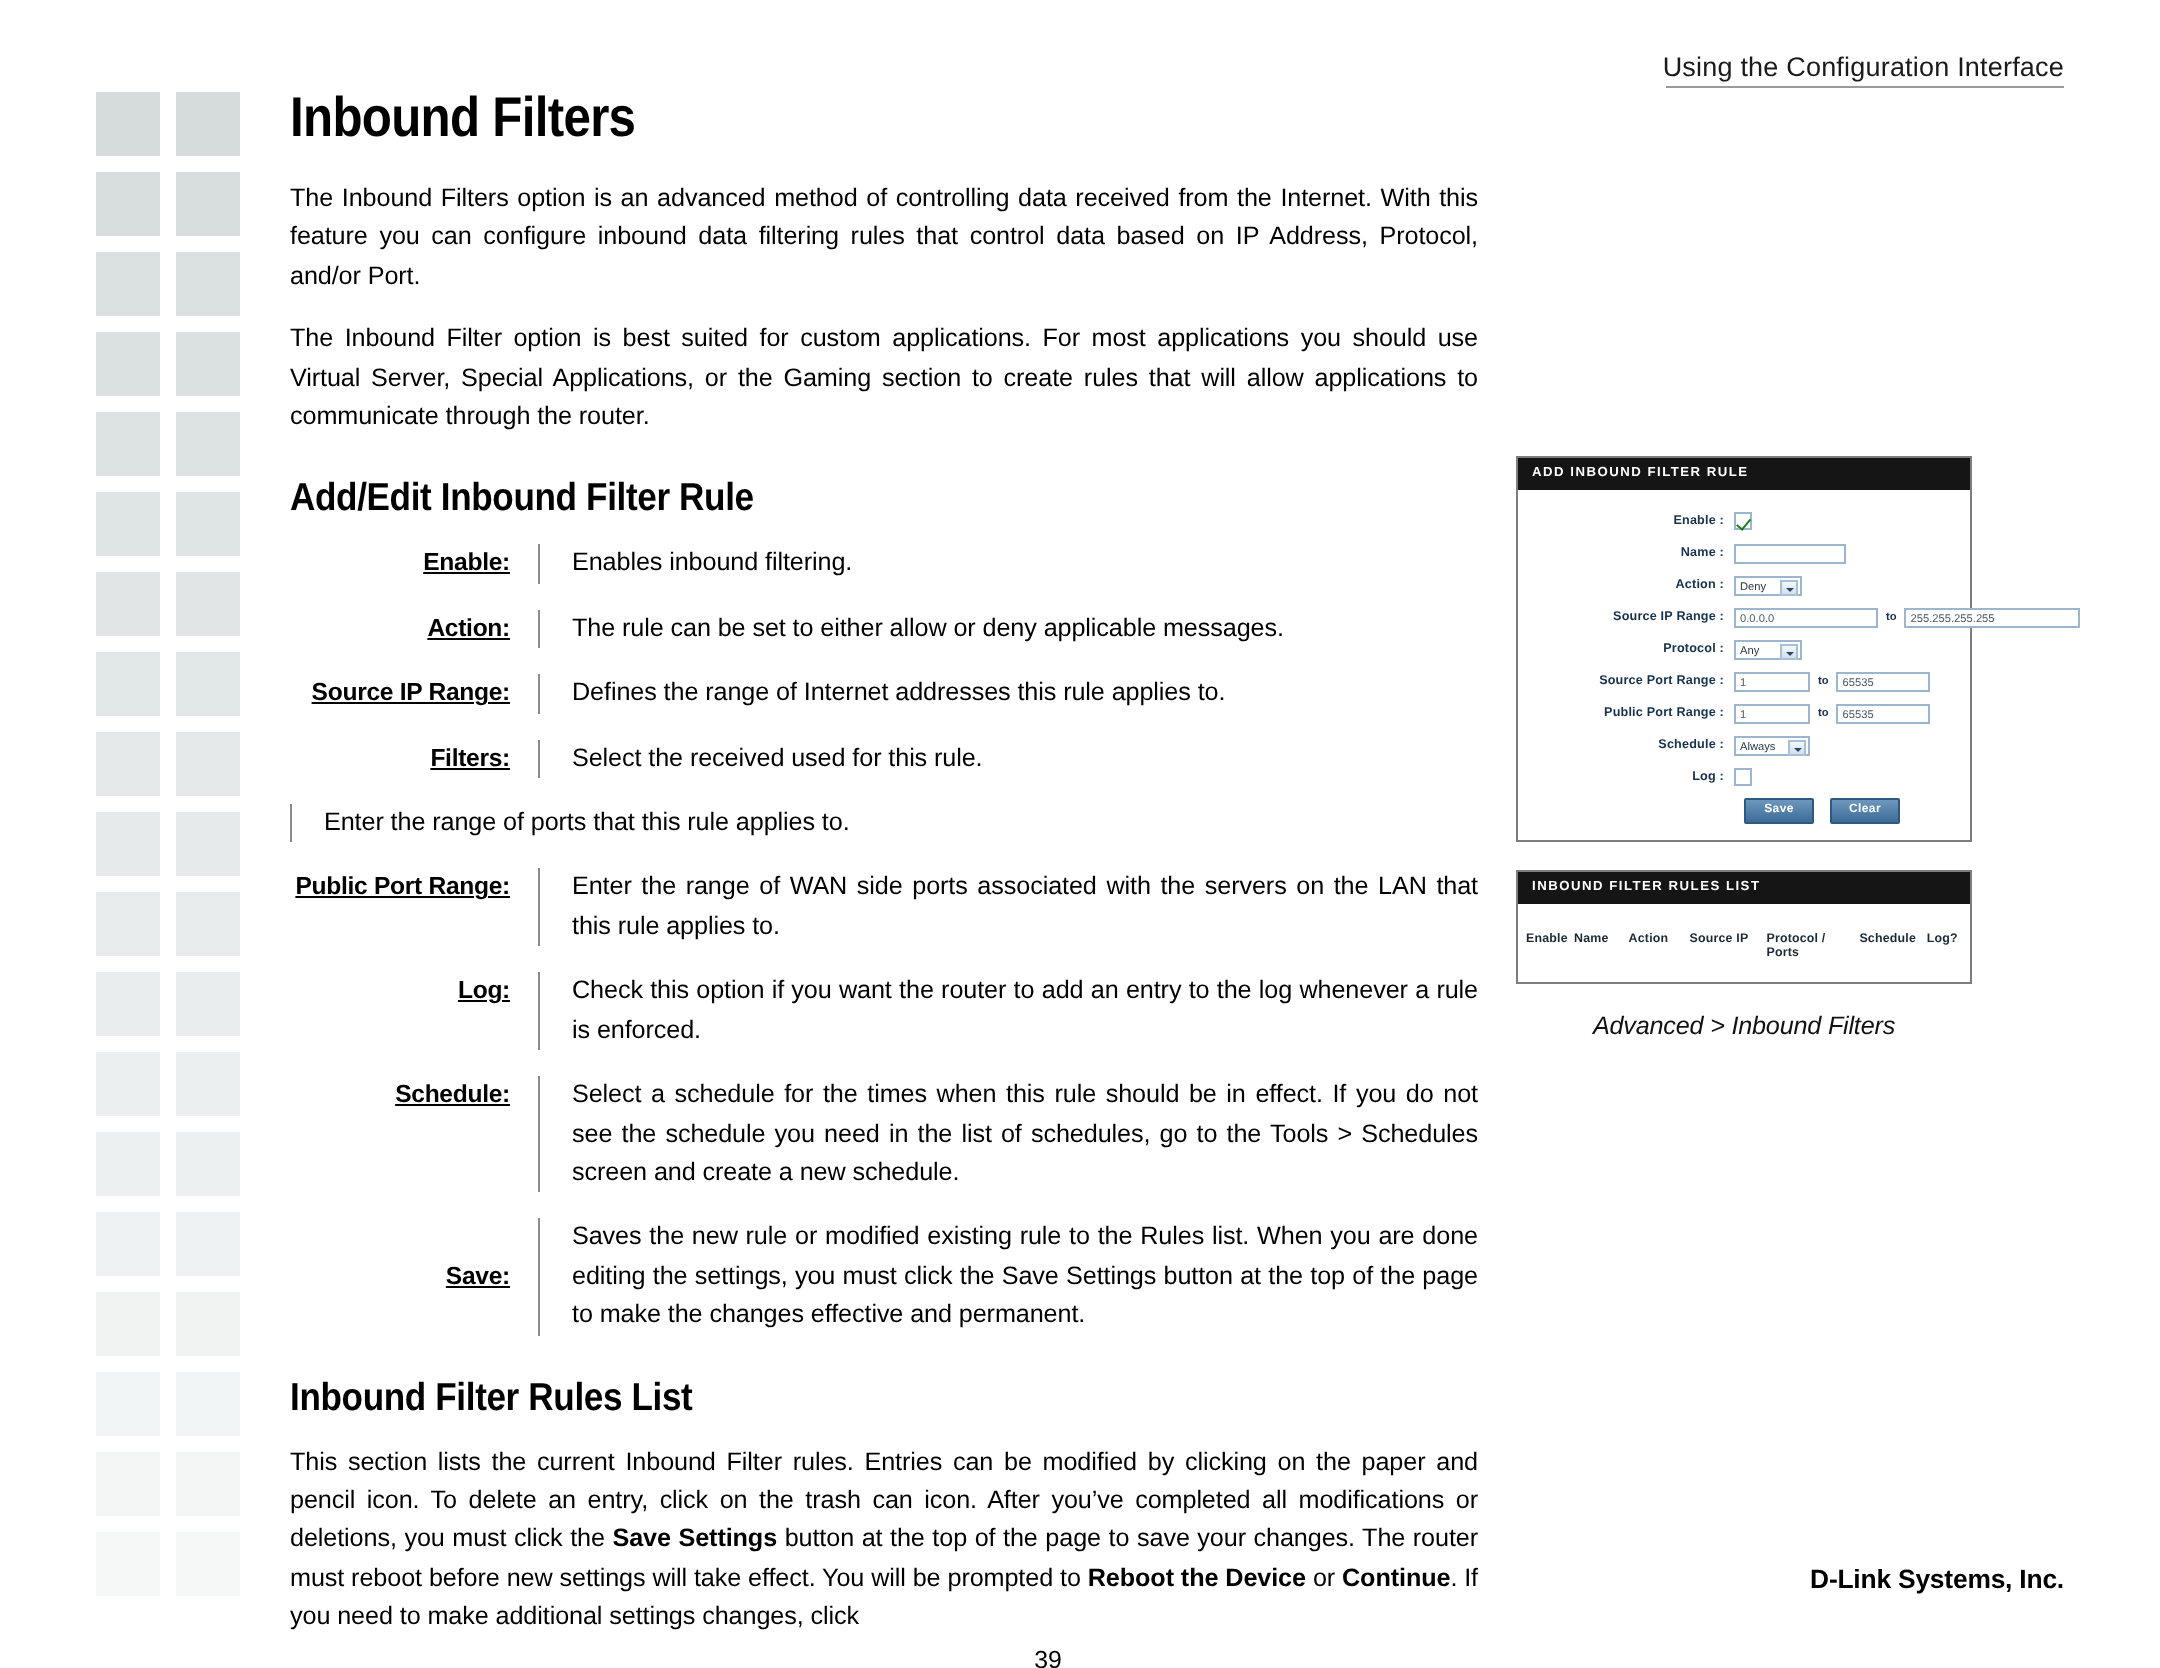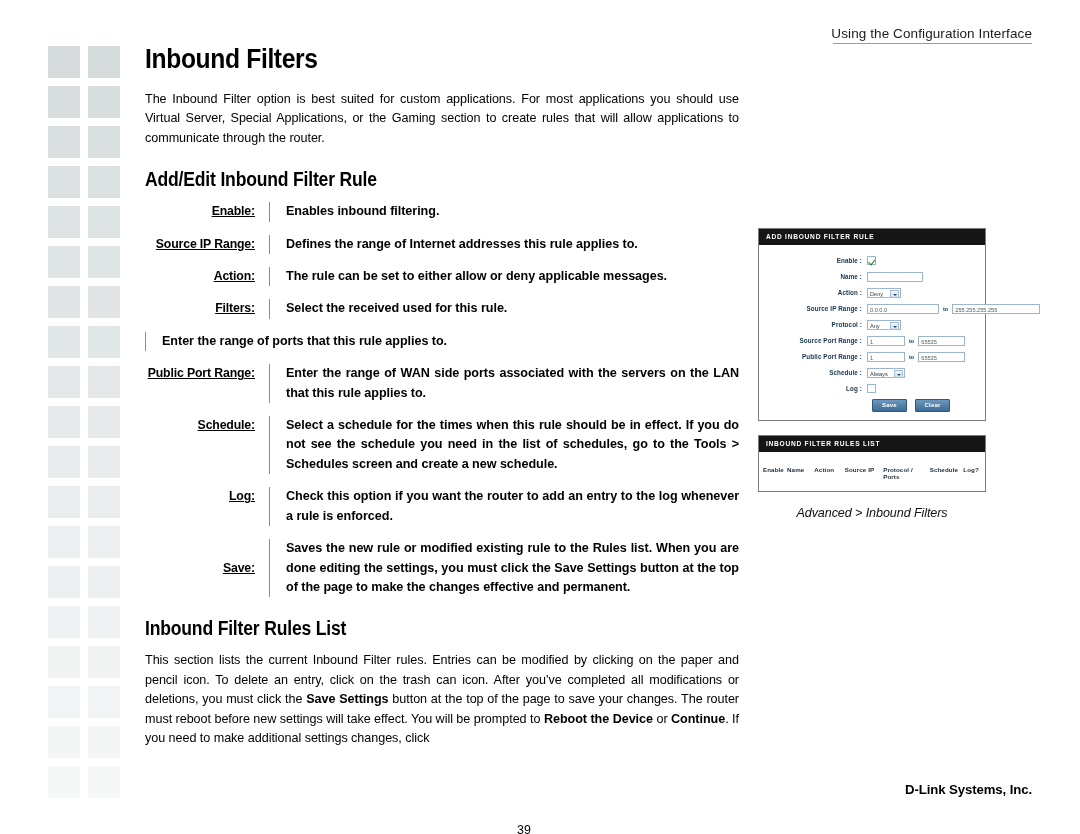--- a/index.html
+++ b/index.html
@@ -125,21 +125,21 @@
   }
   .def-def {
     flex: 1 1 auto;
     border-left: 1px solid #8d8d8d;
     padding-left: 16px;
     font-size: 12.6px;
     line-height: 19.4px;
     text-align: justify;
     letter-spacing: -0.05px;
   }
-  .def-row.has-rule .def-def { min-height: 19.4px; font-weight: bold; }
+  .def-row.has-rule .def-def { min-height: 19.4px; }
   .def-row:last-child { margin-bottom: 0; align-items: center; }
 
   
   #screens {
     position: absolute;
     left: 758px;
     top: 228px;
     width: 228px;
   }
   .ui-panel {
@@ -403,56 +403,57 @@
 <div id="running-header">
   <span class="hdr-text">Using the Configuration Interface</span>
   <span class="hdr-rule"></span>
 </div>
 
 <div id="content">
 
   <h1 class="page-title">Inbound Filters</h1>
 
   <div id="intro-paragraphs">
+      <p class="body-para">The Inbound Filters option is an advanced method of controlling data received from the Internet. With this feature you can configure inbound data filtering rules that control data based on IP Address, Protocol, and/or Port.</p>
       <p class="body-para">The Inbound Filter option is best suited for custom applications. For most applications you should use Virtual Server, Special Applications, or the Gaming section to create rules that will allow applications to communicate through the router.</p>
     </div>
 
   <h2 class="sec-title">Add/Edit Inbound Filter Rule</h2>
 
   <div id="deflist">
       <div class="def-row has-rule">
         <div class="def-term">Enable:</div>
         <div class="def-def">Enables inbound filtering.</div>
       </div>
       <div class="def-row has-rule">
+        <div class="def-term">Action:</div>
+        <div class="def-def">The rule can be set to either allow or deny applicable messages.</div>
+      </div>
+      <div class="def-row has-rule">
         <div class="def-term">Source IP Range:</div>
         <div class="def-def">Defines the range of Internet addresses this rule applies to.</div>
       </div>
       <div class="def-row has-rule">
-        <div class="def-term">Action:</div>
-        <div class="def-def">The rule can be set to either allow or deny applicable messages.</div>
-      </div>
-      <div class="def-row has-rule">
         <div class="def-term">Filters:</div>
         <div class="def-def">Select the received used for this rule.</div>
       </div>
       <div class="def-row has-rule">
         <div class="def-def">Enter the range of ports that this rule applies to.</div>
       </div>
       <div class="def-row has-rule">
         <div class="def-term">Public Port Range:</div>
         <div class="def-def">Enter the range of WAN side ports associated with the servers on the LAN that this rule applies to.</div>
       </div>
       <div class="def-row has-rule">
+        <div class="def-term">Log:</div>
+        <div class="def-def">Check this option if you want the router to add an entry to the log whenever a rule is enforced.</div>
+      </div>
+      <div class="def-row has-rule">
         <div class="def-term">Schedule:</div>
         <div class="def-def">Select a schedule for the times when this rule should be in effect. If you do not see the schedule you need in the list of schedules, go to the Tools &gt; Schedules screen and create a new schedule.</div>
-      </div>
-      <div class="def-row has-rule">
-        <div class="def-term">Log:</div>
-        <div class="def-def">Check this option if you want the router to add an entry to the log whenever a rule is enforced.</div>
       </div>
       <div class="def-row has-rule">
         <div class="def-term">Save:</div>
         <div class="def-def">Saves the new rule or modified existing rule to the Rules list. When you are done editing the settings, you must click the Save Settings button at the top of the page to make the changes effective and permanent.</div>
       </div>
     </div>
 
   <h2 class="sec-title">Inbound Filter Rules List</h2>
 
   <p class="body-para" id="rules-list-para"><span>This section lists the current Inbound Filter rules. Entries can be modified by clicking on the paper and pencil icon. To delete an entry, click on the trash can icon. After you’ve completed all modifications or deletions, you must click the </span><b class="em">Save Settings</b><span> button at the top of the page to save your changes. The router must reboot before new settings will take effect. You will be prompted to </span><b class="em">Reboot the Device</b><span> or </span><b class="em">Continue</b><span>. If you need to make additional settings changes, click </span></p>

